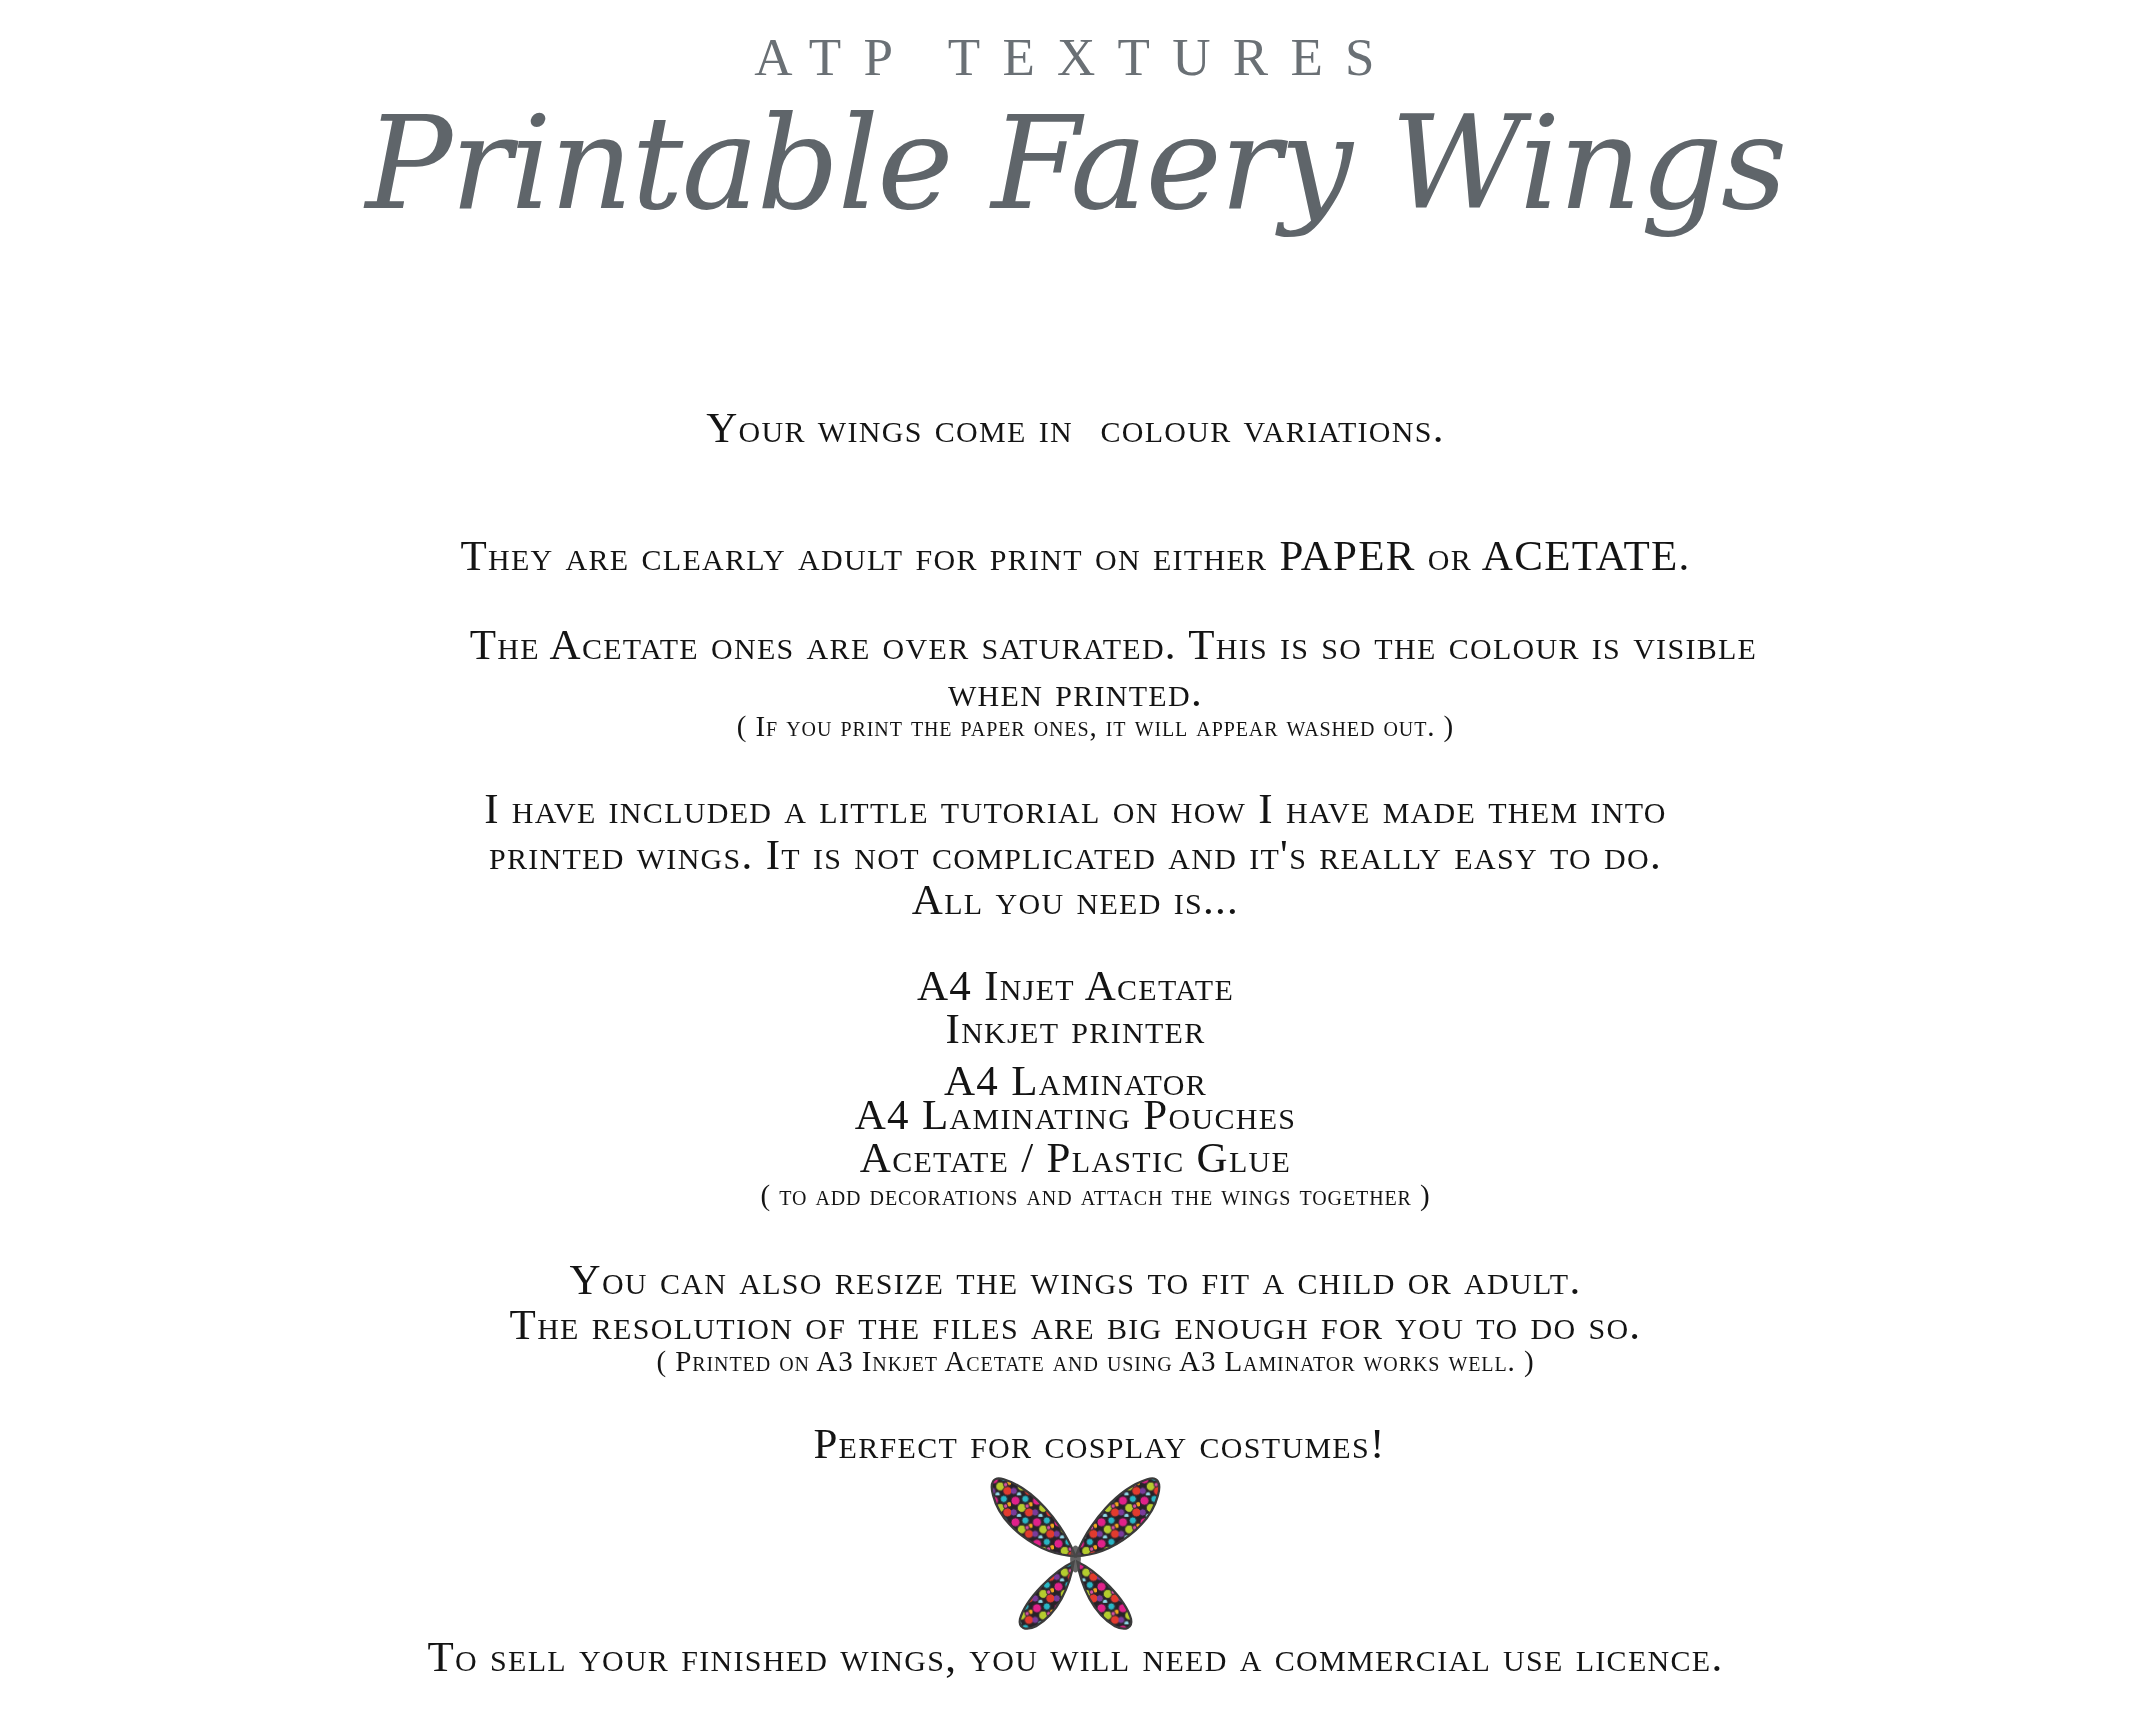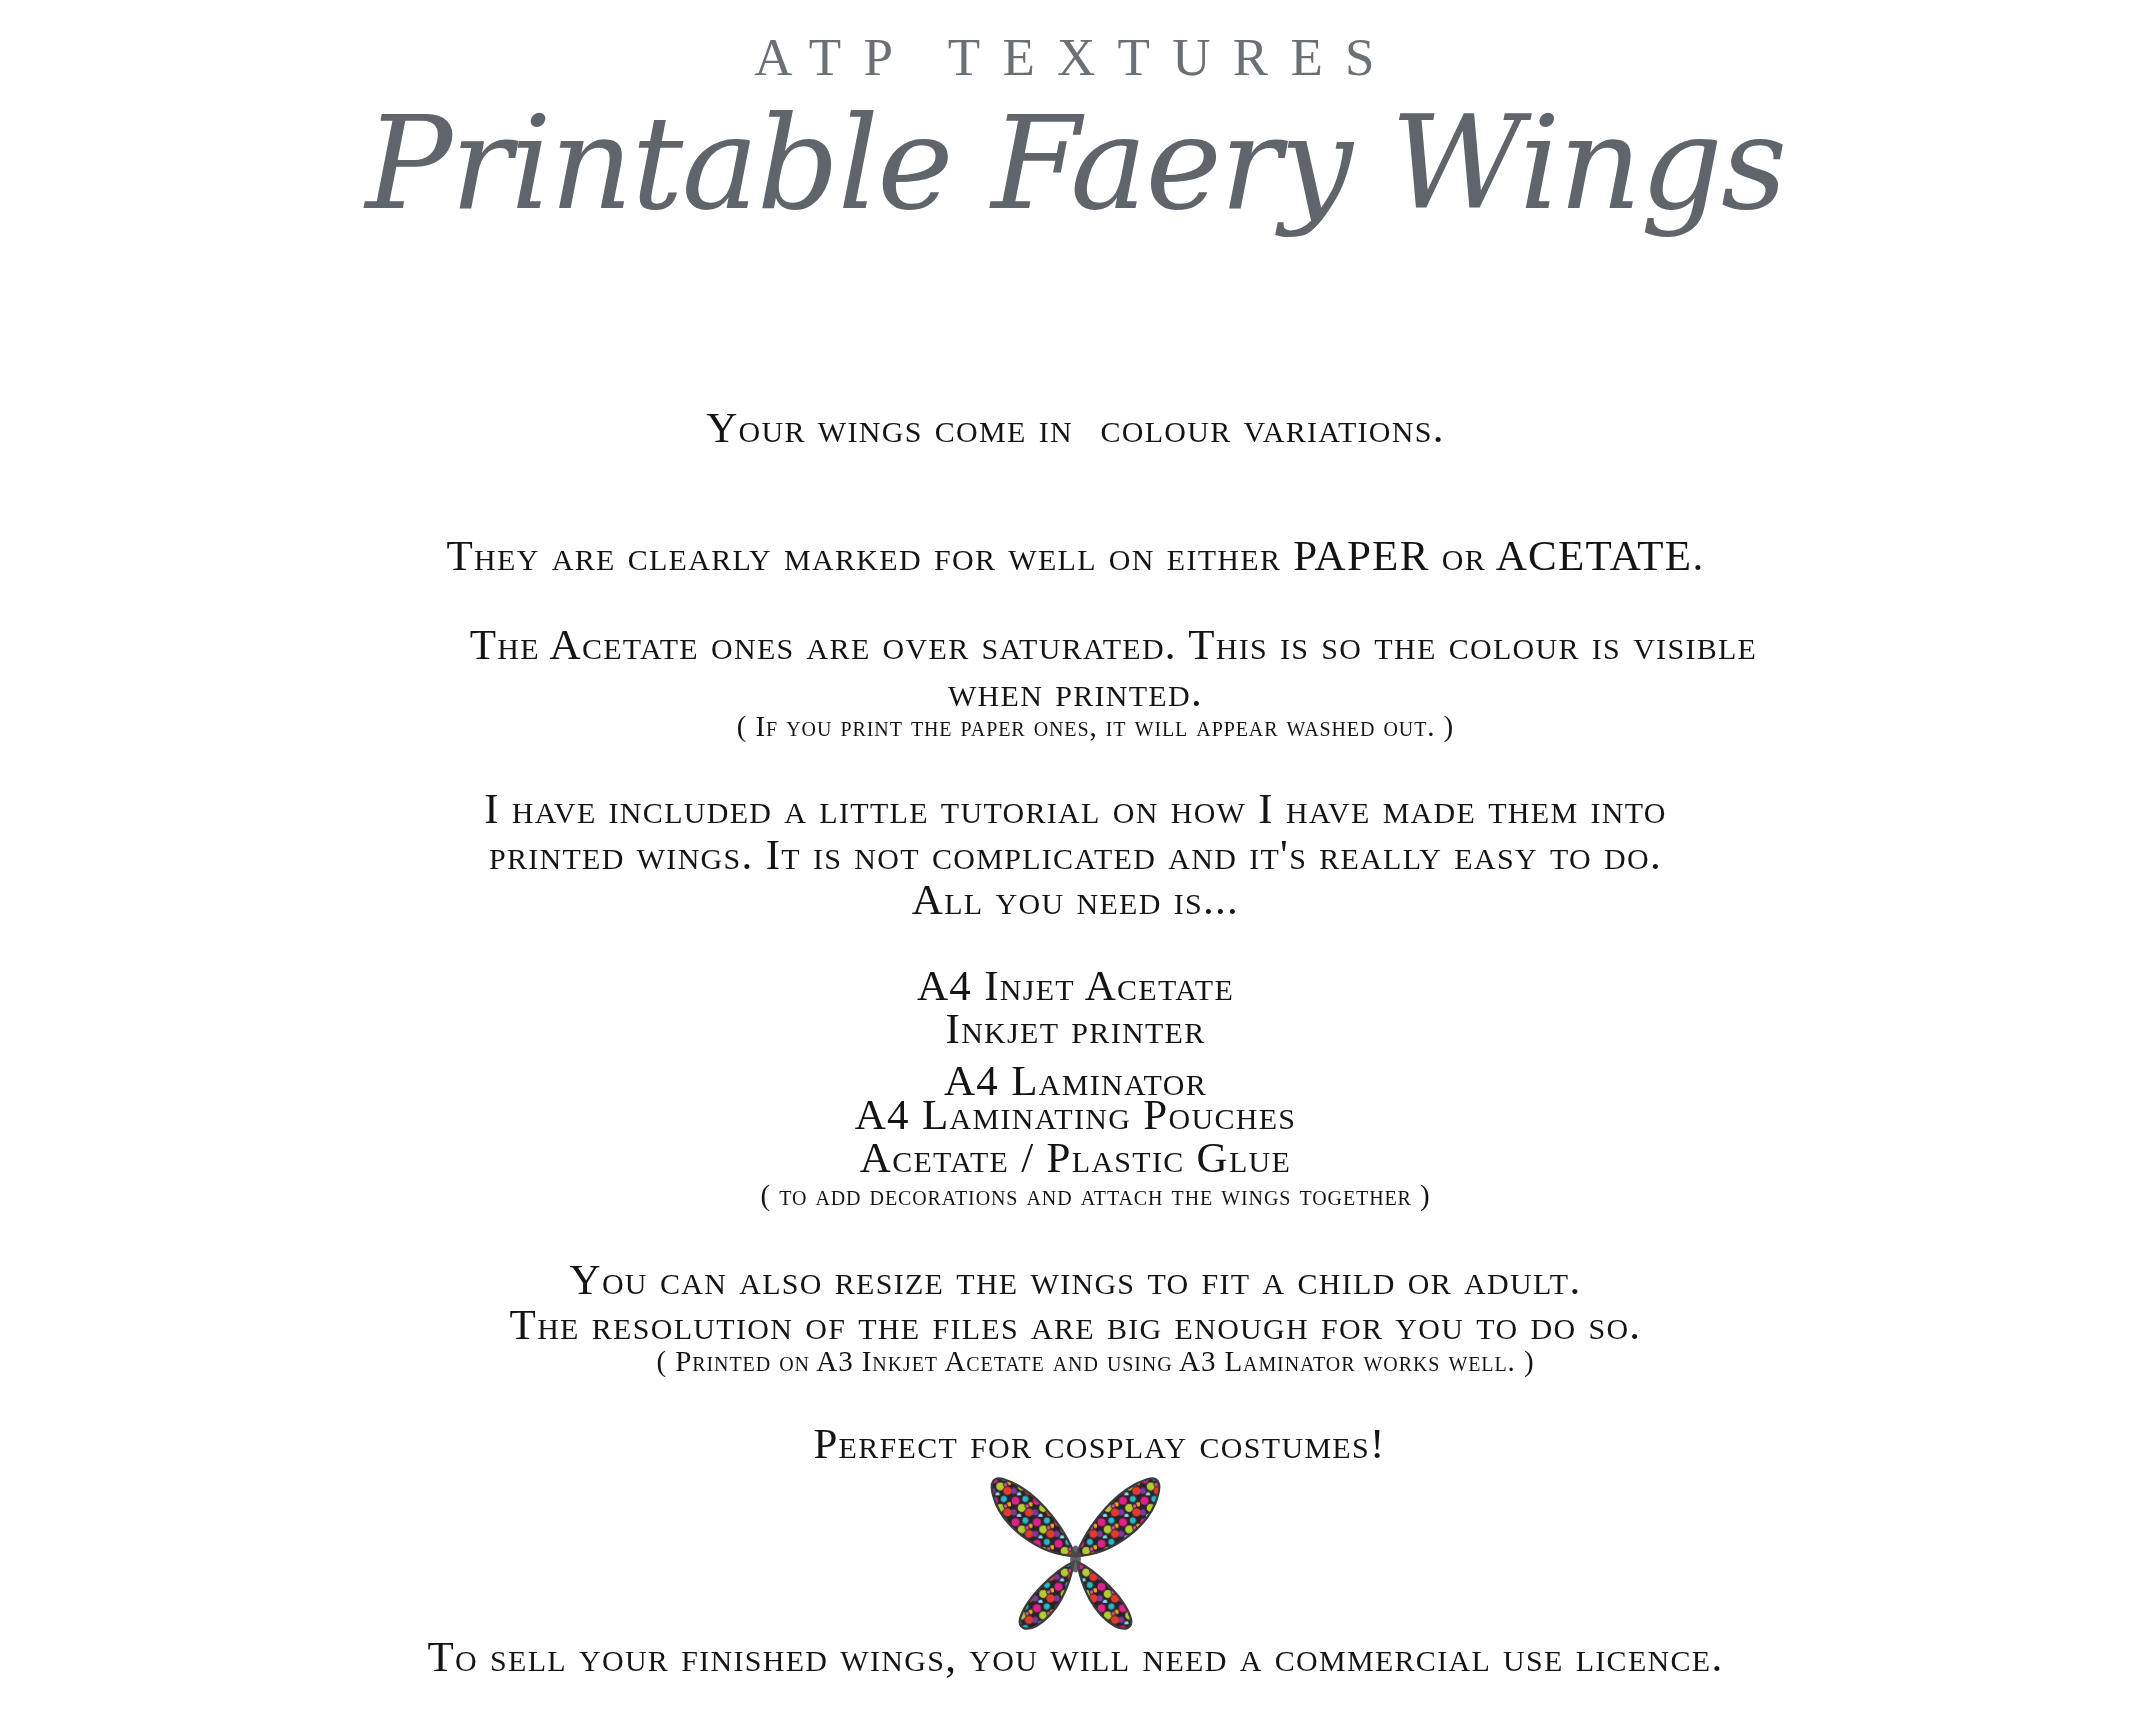--- a/index.html
+++ b/index.html
@@ -62,21 +62,21 @@
 <div class="page">
 
   <div class="line brand" style="top: 27.5px;">ATP TEXTURES</div>
 
   <div class="line script-title" style="top: 93px;">Printable Faery Wings</div>
 
   <div class="line body-lg" style="top: 404px;">
     <span>Your wings come in</span><span class="gap"></span><span>colour variations.</span>
   </div>
 
-  <div class="line body-lg" style="top: 532px;">They are clearly marked for well on either PAPER or ACETATE.</div>
+  <div class="line body-lg" style="top: 532px;">They are clearly adult for print on either PAPER or ACETATE.</div>
 
   <div class="line body-lg" style="top: 621px; padding-left: 38px;">The Acetate ones are over saturated. This is so the colour is visible</div>
   <div class="line body-lg" style="top: 668px;">when printed.</div>
   <div class="line body-sm" style="top: 711px;">( If you print the paper ones, it will appear washed out. )</div>
 
   <div class="line body-lg" style="top: 785px;">I have included a little tutorial on how I have made them into</div>
   <div class="line body-lg" style="top: 831px;">printed wings. It is not complicated and it's really easy to do.</div>
   <div class="line body-lg" style="top: 876px;">All you need is...</div>
 
   <div class="line body-lg" style="top: 962px;">A4 Injet Acetate</div>

